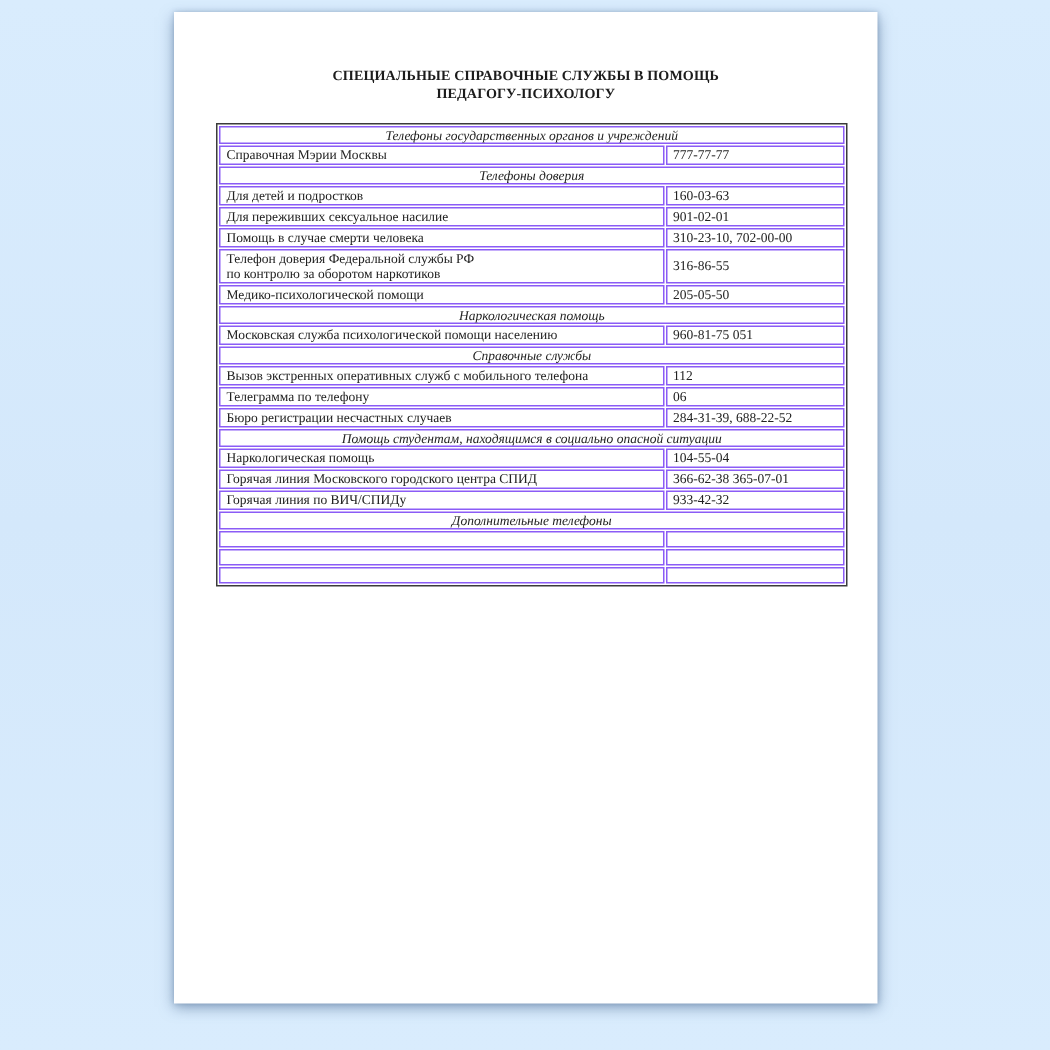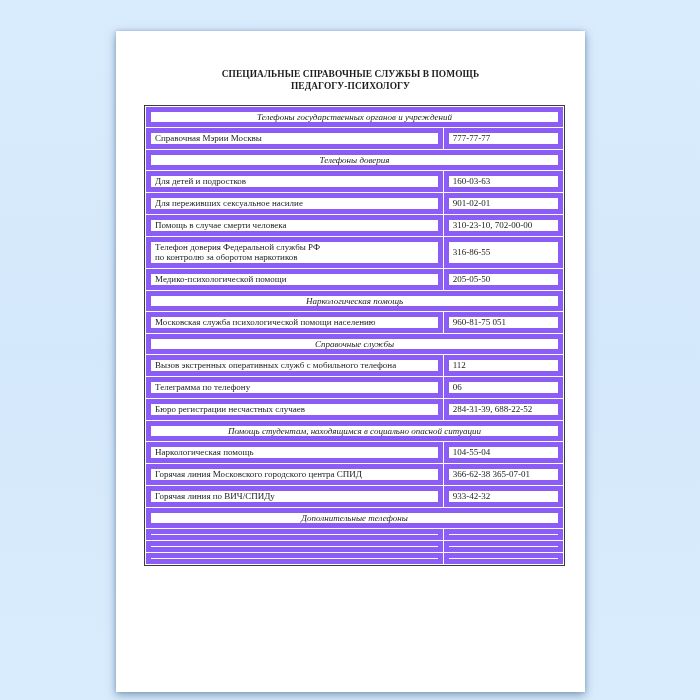--- a/index.html
+++ b/index.html
@@ -6,21 +6,21 @@
   html, body { width: 700px; height: 700px; overflow: hidden; }
   body {
     font-family: "Liberation Serif", "DejaVu Serif", serif;
     background: linear-gradient(180deg, #d9ecfd 0%, #d4e8fb 50%, #d9ecfd 100%);
     position: relative;
   }
   .stage { width: 700px; height: 700px; position: relative; }
   .page {
     position: absolute;
     left: 116px;
-    top: 31px;
+    top: 8px;
     width: 469px;
     height: 661px;
     background: #ffffff;
     box-shadow: 0 3px 9px rgba(100, 130, 165, 0.75), 0 0 3px rgba(110, 140, 170, 0.45);
   }
   .doc-title {
     margin-top: 37px;
     text-align: center;
     font-weight: bold;
     font-size: 9.4px;
@@ -33,21 +33,21 @@
     width: 421px;
     table-layout: fixed;
     border-collapse: separate;
     border-spacing: 1px;
     border: 1px solid #3b3b3b;
     background: #ffffff;
   }
   col.col-name  { width: 296px; }
   col.col-phone { width: 119px; }
   td {
-    border: 5px solid #8b5cf6;
+    border: 1px solid #8b5cf6;
     font-size: 9px;
     line-height: 10px;
     color: #222222;
     vertical-align: middle;
     overflow: hidden;
     margin-left: 20px;
   }
   td.section-cell {
     text-align: center;
     font-style: italic;

